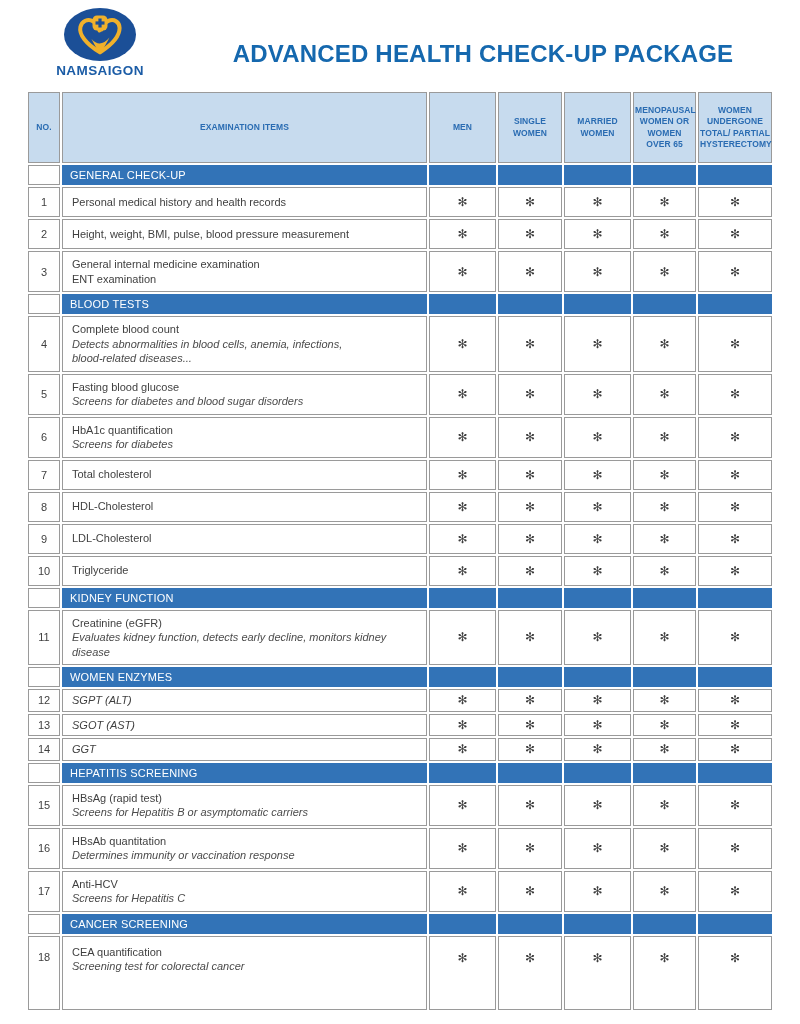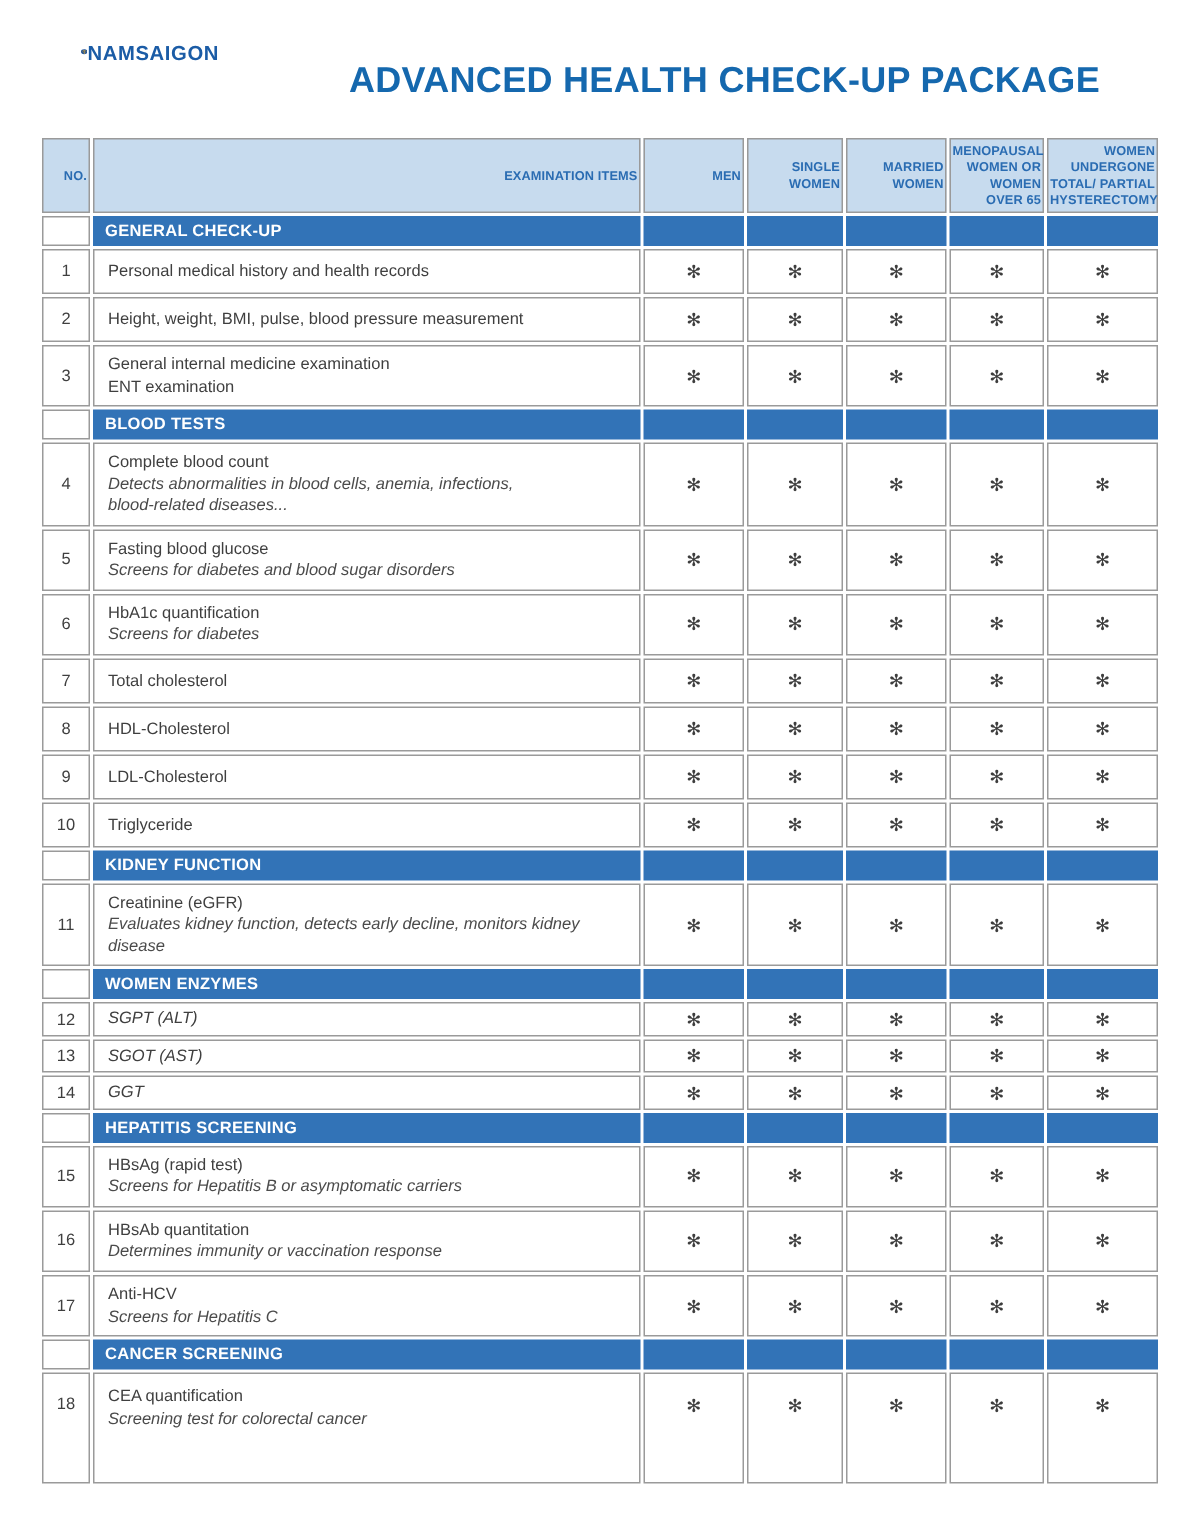--- a/index.html
+++ b/index.html
@@ -2,41 +2,41 @@
 <html><head>
 <meta charset="utf-8">
 <style>
   * { margin:0; padding:0; box-sizing:border-box; }
   html,body { width:800px; height:1024px; overflow:hidden; background:#ffffff;
               font-family:"Liberation Sans", sans-serif; }
   .page { position:relative; width:800px; height:1024px; background:#fff; }
 
   
   .hdr { display:flex; align-items:flex-start; padding:8px 26px 0 54px; height:88px; }
-  .brand { width:92px; display:flex; flex-direction:row; align-items:center; flex:0 0 auto; }
+  .brand { width:92px; display:flex; flex-direction:column; align-items:center; flex:0 0 auto; }
   .brand svg { width:72px; height:53px; display:block; }
   .brand-name { margin-top:2px; font-size:13.5px; font-weight:bold; color:#1b5ca6; letter-spacing:.4px; }
   .title { flex:1; margin-left:46px; margin-top:32px; text-align:center;
            font-size:24px; font-weight:bold; color:#1568ae; letter-spacing:.2px; }
 
   
   table { position:absolute; left:26px; top:90px; width:748px;
           border-collapse:separate; border-spacing:2px; table-layout:fixed; }
   th { background:#c7dbee; border:1px solid #9a9a9a; color:#2a6cb2;
-       font-size:8.5px; font-weight:bold; text-align:right; vertical-align:middle;
-       height:50px; padding:2px 1px; line-height:1.3; letter-spacing:.1px; }
+       font-size:8.5px; font-weight:bold; text-align:center; vertical-align:middle;
+       height:71px; padding:2px 1px; line-height:1.3; letter-spacing:.1px; }
   td { border:1px solid #9a9a9a; background:#fff; vertical-align:middle; }
   td.no   { text-align:center; font-size:11px; color:#3f3f3f; }
   td.item { padding:5px 9px; font-size:11px; color:#3f3f3f; line-height:1.32; }
   .item-name { white-space:pre-line; }
   .item-desc { font-style:italic; color:#4b4b4b; white-space:pre-line; }
   td.mark { text-align:center; font-size:12px; color:#3d3d3d; }
 
   tr.section td.no-blank { background:#fff; }
-  tr.section td.band { background:#3273b7; border:none; color:#ffffff; font-weight:bold;
+  tr.section td.band { background:#3273b7; border:none; color:#ffffff; font-weight:normal;
                        font-size:11px; padding:4px 8px; height:15px; letter-spacing:.2px; }
   tr.section td.band-empty { background:#3273b7; border:none; }
 
   tr.r1 td { height:30px; }
   tr.r2 td { height:38px; }
   tr.r3 td { height:44px; }
   tr.compact td { height:16px; }
   tr.compact td.item { padding:3px 9px;font-style:italic; }
   tr.last-row td { height:74px; vertical-align:top; }
   tr.last-row td.no, tr.last-row td.mark { padding-top:14px; }

